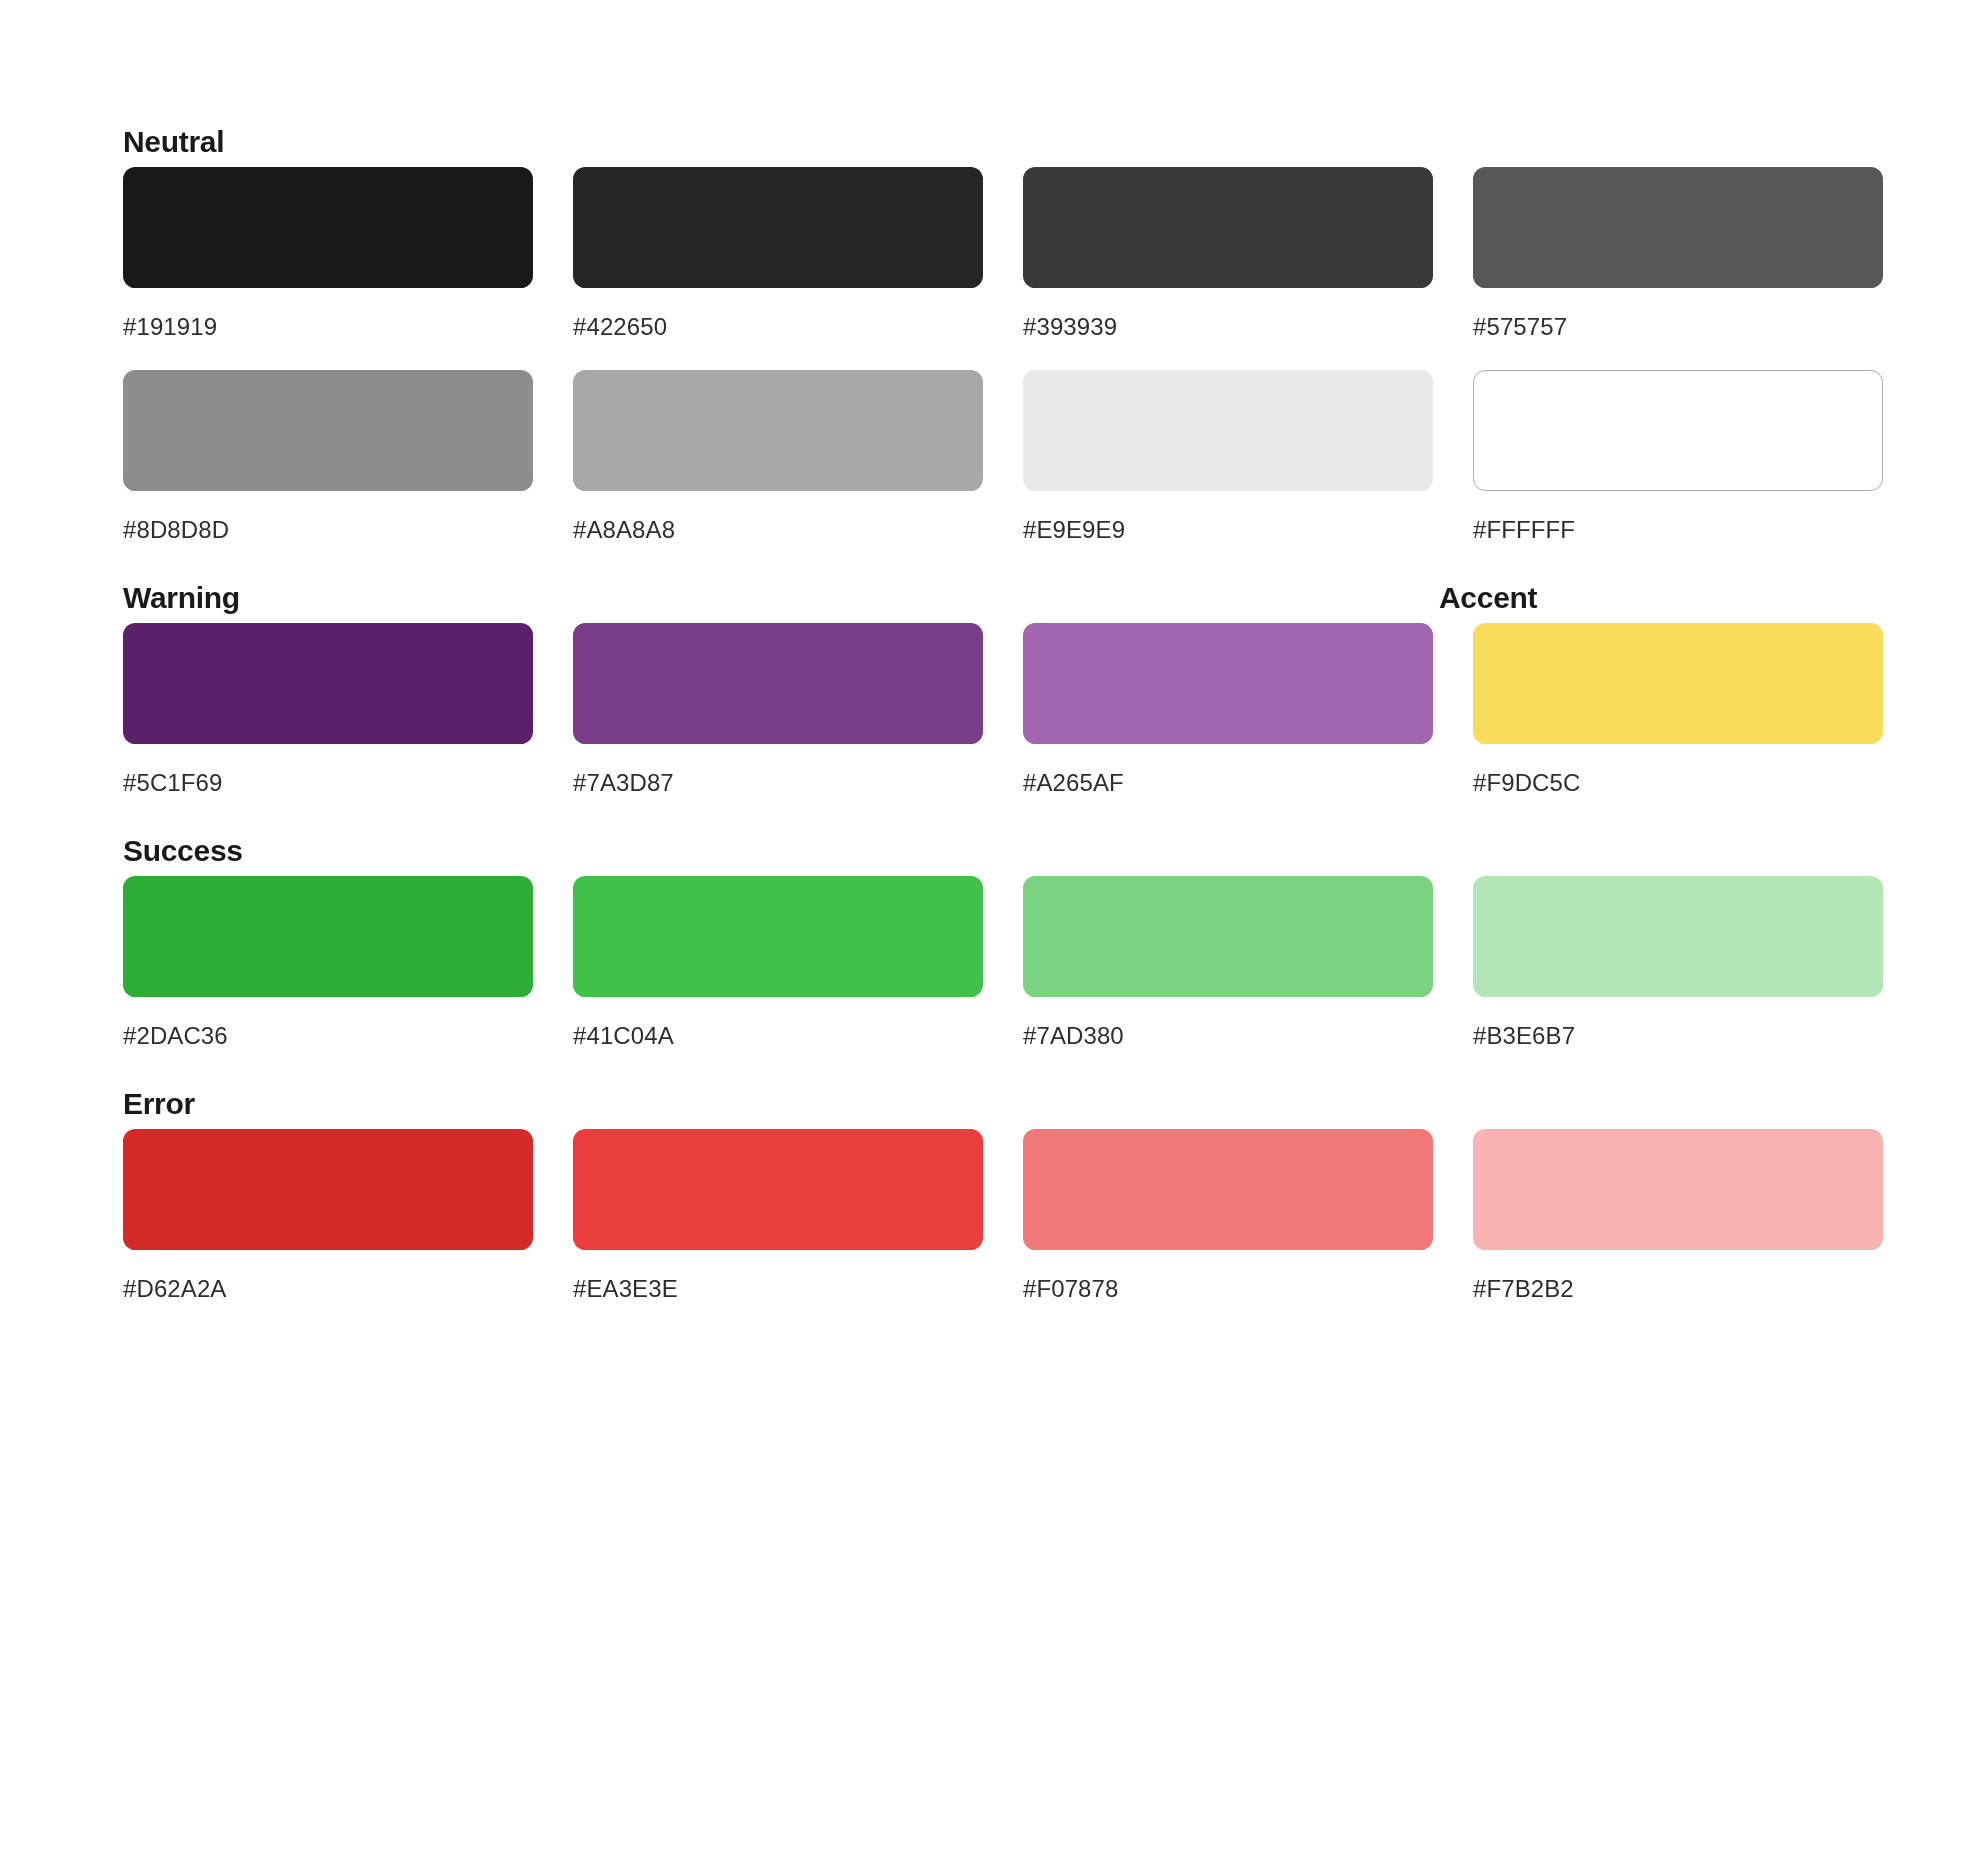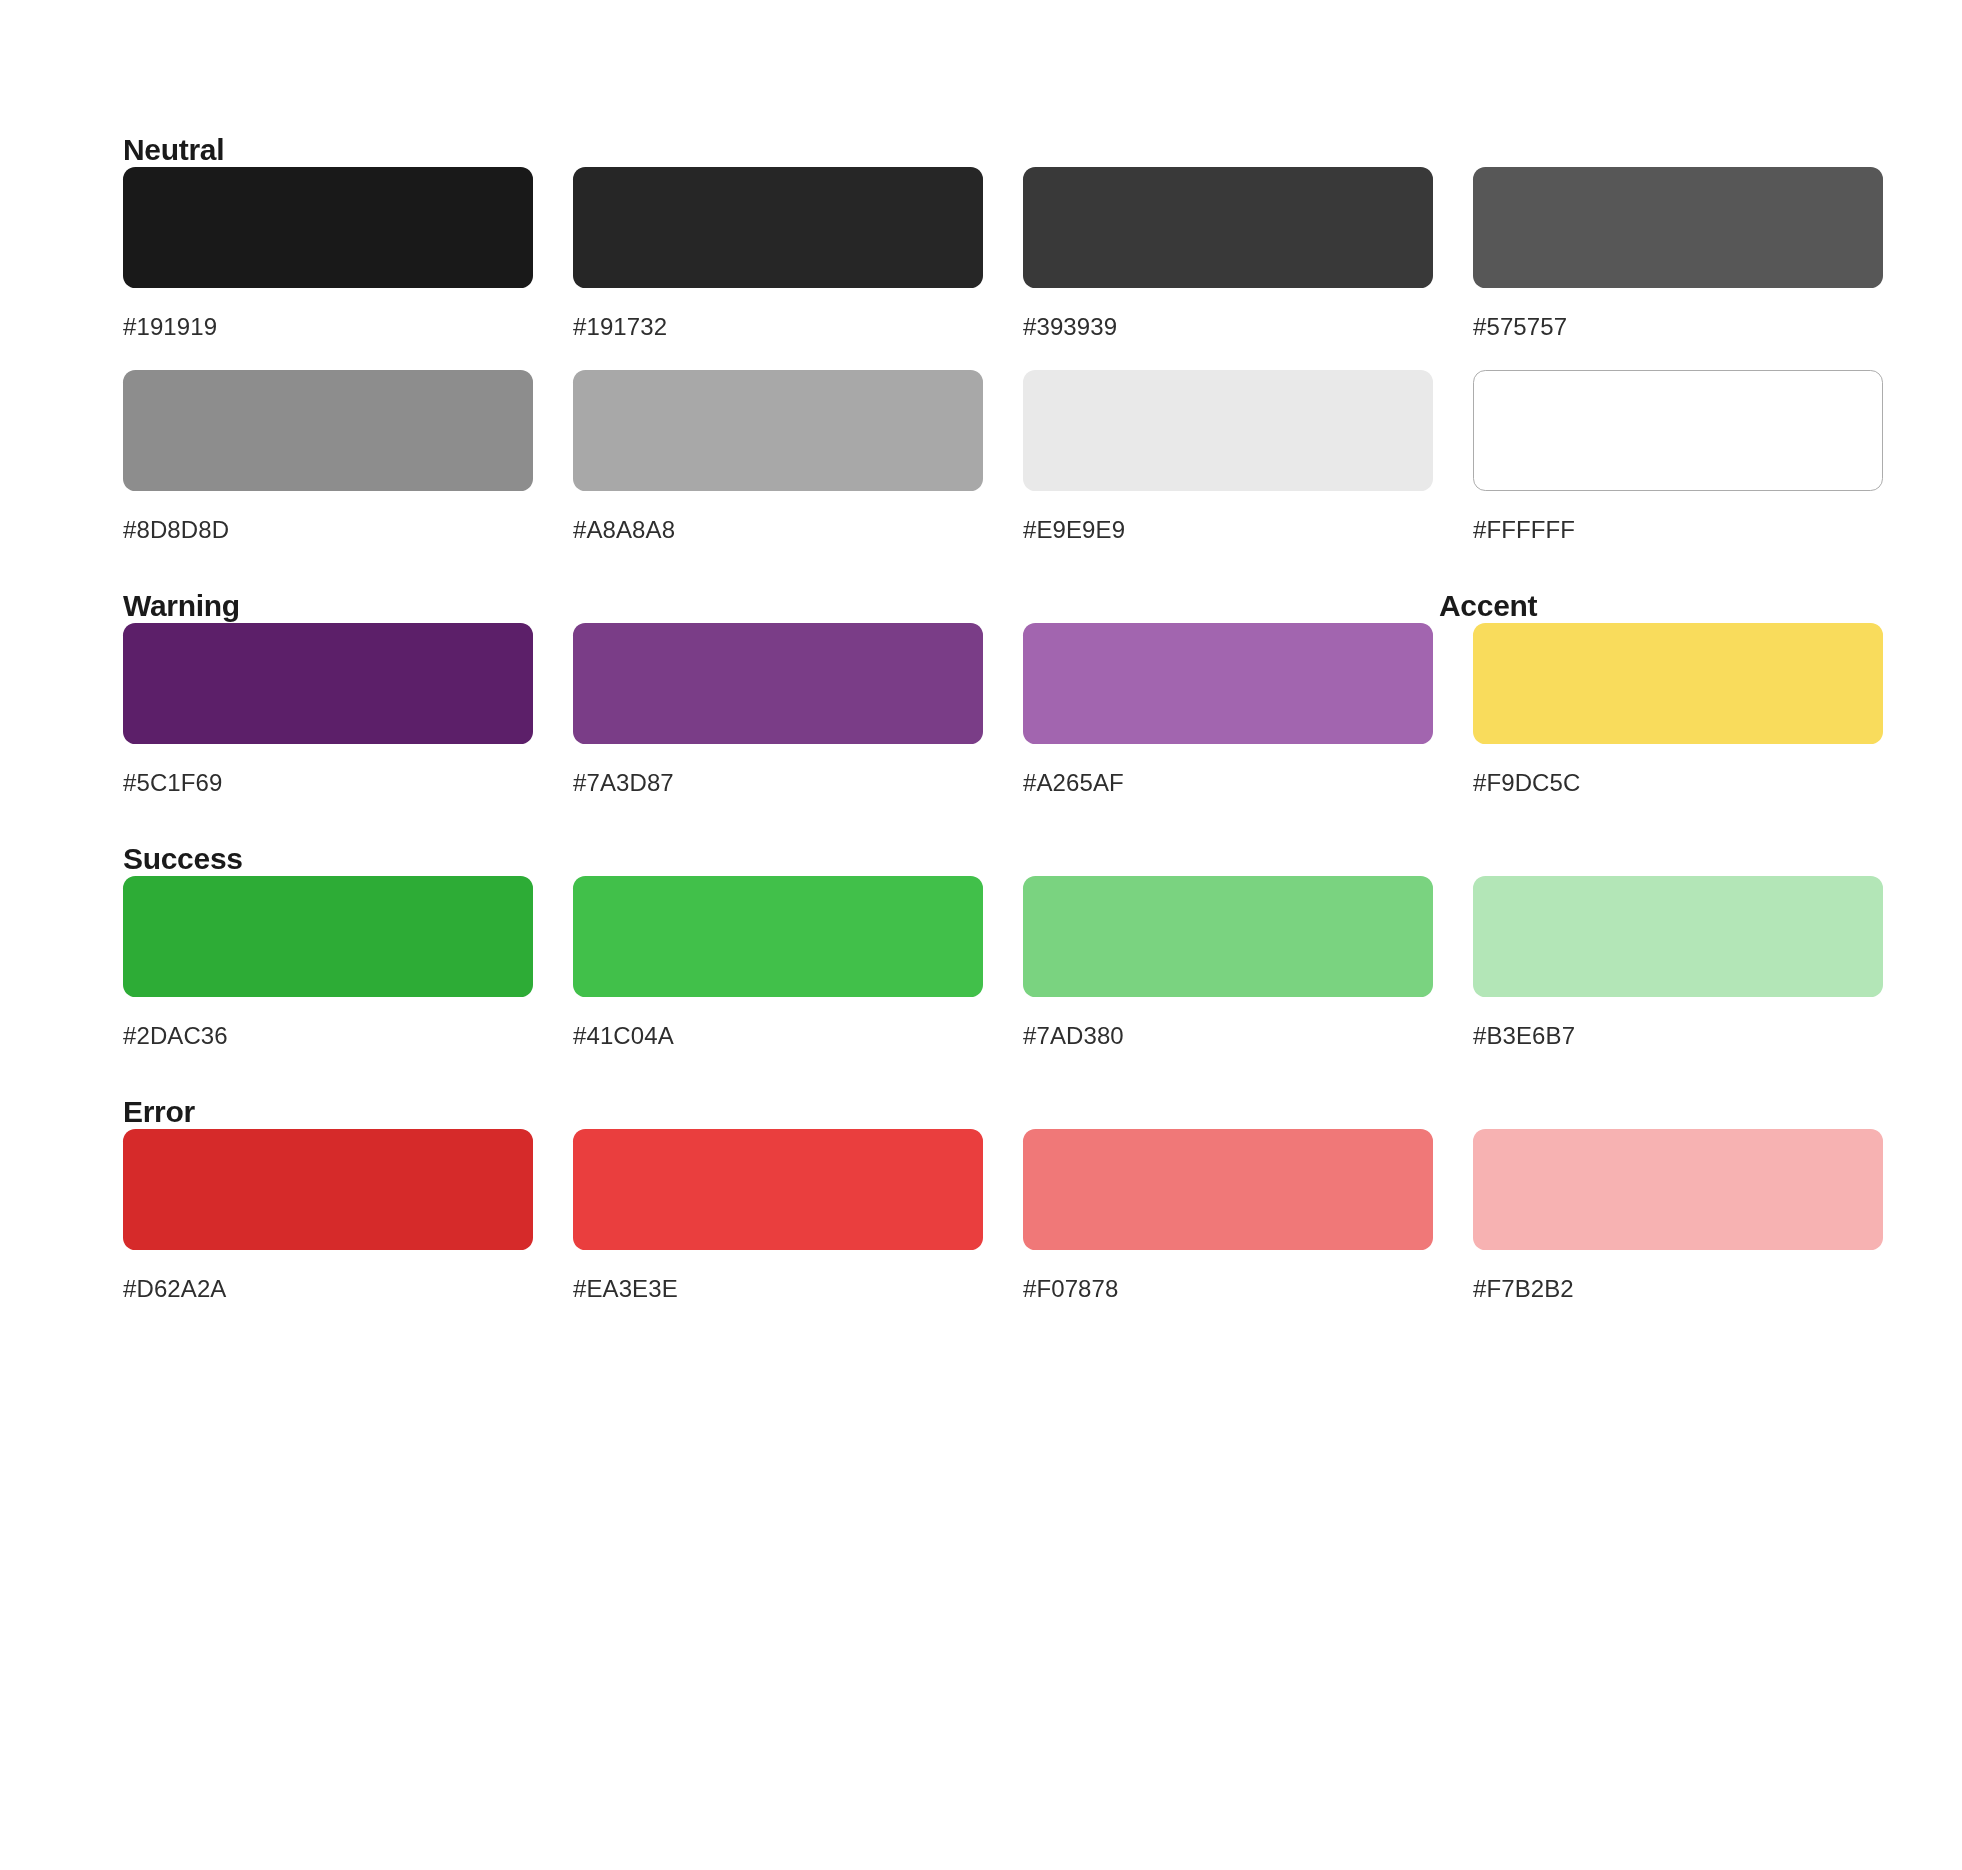--- a/index.html
+++ b/index.html
@@ -30,21 +30,21 @@
   }
 
   .section-header-row {
     position: relative;
     display: block;
     height: 44px;
   }
 
   .section-title {
     position: absolute;
-    top: 8px;
+    top: 0;
     font-size: 30px;
     font-weight: bold;
     letter-spacing: -0.3px;
     color: #1A1A1A;
     line-height: 37px;
     white-space: nowrap;
   }
 
   .section-title.col-0 { left: 0px; }
   .section-title.col-3 { left: 1316px; }
@@ -97,21 +97,21 @@
       <div class="section-header-row">
         <h2 class="section-title col-0">Neutral</h2>
       </div>
       <div class="swatch-grid">
         <div class="swatch-cell">
           <div class="swatch-chip" style="background: rgb(25, 25, 25);"></div>
           <span class="swatch-hex">#191919</span>
         </div>
         <div class="swatch-cell">
           <div class="swatch-chip" style="background: rgb(38, 38, 38);"></div>
-          <span class="swatch-hex">#191732</span>
+          <span class="swatch-hex">#422650</span>
         </div>
         <div class="swatch-cell">
           <div class="swatch-chip" style="background: rgb(57, 57, 57);"></div>
           <span class="swatch-hex">#393939</span>
         </div>
         <div class="swatch-cell">
           <div class="swatch-chip" style="background: rgb(87, 87, 87);"></div>
           <span class="swatch-hex">#575757</span>
         </div>
       </div>

